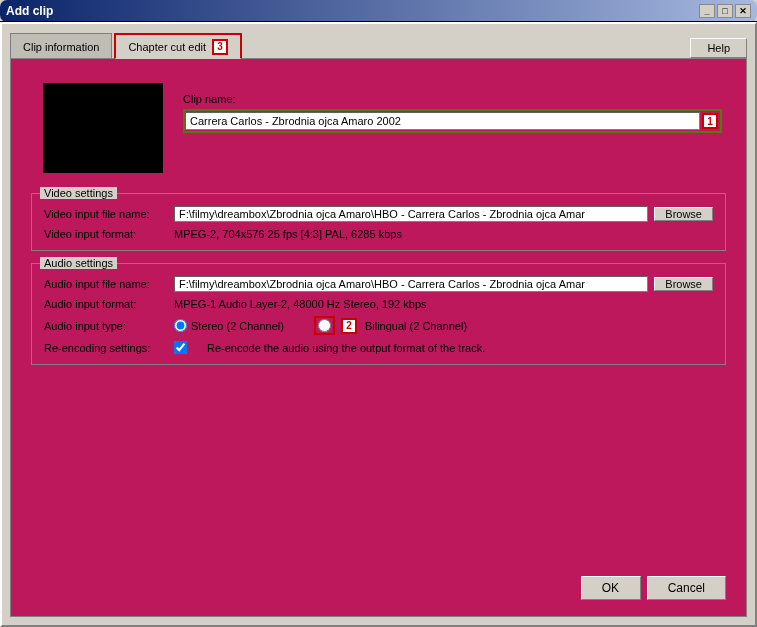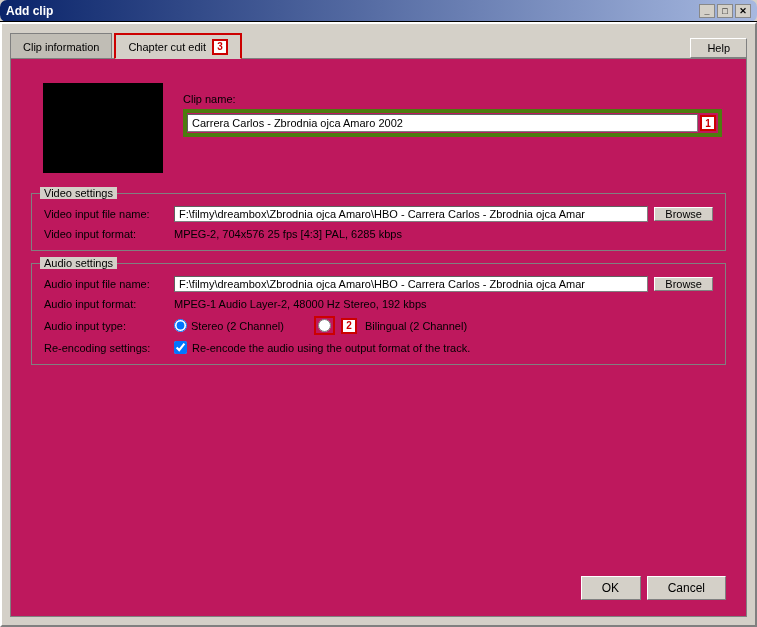--- a/index.html
+++ b/index.html
@@ -235,21 +235,21 @@
     .radio-item {
       display: flex;
       align-items: center;
       gap: 4px;
     }
 
     
     .checkbox-item {
       display: flex;
       align-items: center;
-      gap: 5px;
+      gap: 20px;
     }
 
     
     .bottom-bar {
       display: flex;
       justify-content: flex-end;
       gap: 6px;
       padding: 8px 4px 0 4px;
     }
 
@@ -291,21 +291,21 @@
     <div style="flex:1;"></div>
     <button class="help-btn">Help</button>
   </div>
 
   <div class="tab-content">
 
     <div class="top-section">
       <div class="thumbnail"></div>
       <div class="clip-name-section">
         <label class="clip-name-label">Clip name:</label>
-        <div style="display:flex; align-items:center; border:4px solid #4d7c0f;">
+        <div style="display:flex; align-items:center; border:2px solid #4d7c0f;">
           <input class="clip-name-input" type="text" value="Carrera Carlos - Zbrodnia ojca Amaro 2002" style="">
           <span class="tab-badge" style="margin:2px;">1</span>
         </div>
       </div>
     </div>
 
     <div class="group-box">
       <span class="group-box-legend">Video settings</span>
 
       <div class="field-row">

